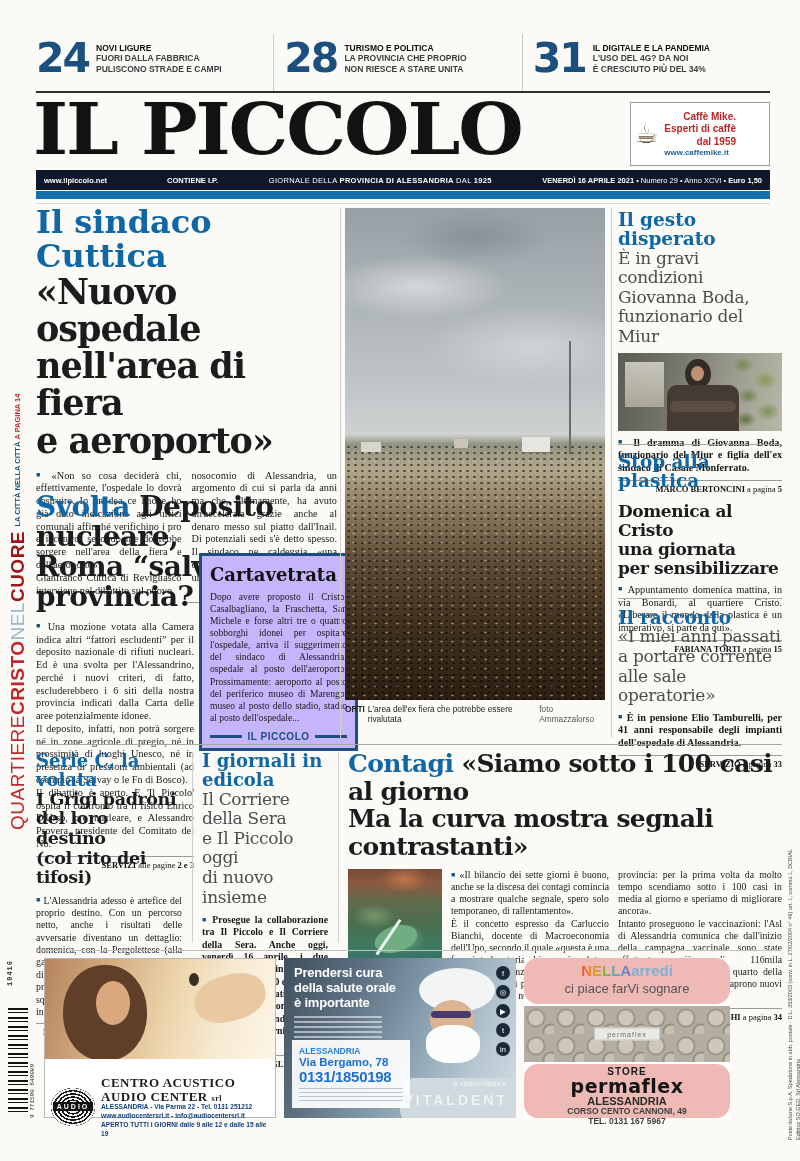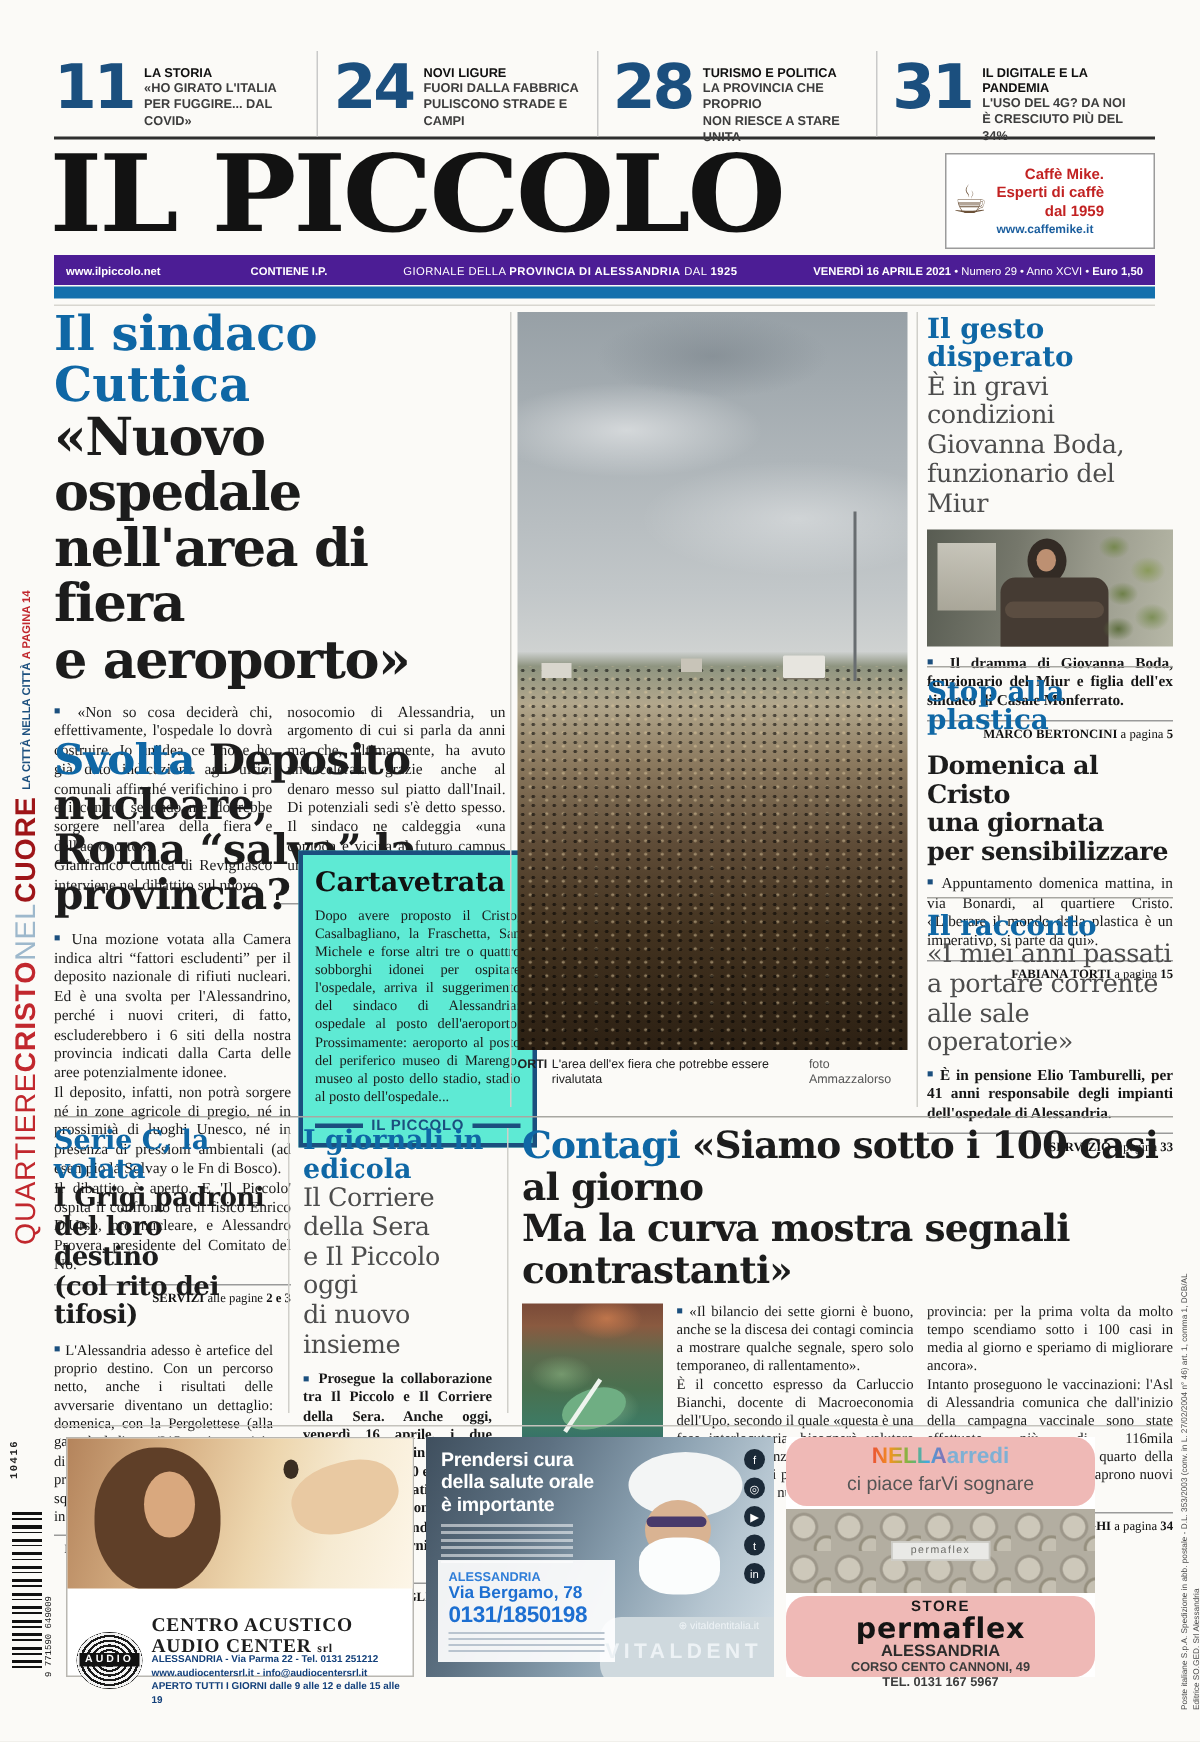--- a/index.html
+++ b/index.html
@@ -15,21 +15,21 @@
   .ts-sub{font-size:8.5px;color:#3d3d3d;line-height:1.3;font-weight:600;}
   
   .mast{position:absolute;left:33px;top:94px;font-family:"DejaVu Serif",serif;font-weight:900;
         font-size:71px;letter-spacing:-2px;color:#121212;line-height:1;transform:scaleX(1.06);transform-origin:left;}
   .caffe{position:absolute;left:630px;top:102px;width:140px;height:64px;border:1px solid #9b9b9b;background:#fff;
          display:flex;align-items:center;gap:6px;padding:2px 4px;box-sizing:border-box;}
   .caffe-icon{font-family:"DejaVu Sans",sans-serif;font-size:26px;color:#6b5138;line-height:1;}
   .caffe-l{font-size:10px;font-weight:bold;color:#c22222;line-height:1.25;text-align:right;}
   .caffe-url{font-size:8px;font-weight:bold;color:#1b5e9e;}
   
-  .infobar{position:absolute;left:36px;top:170px;width:734px;height:20px;background:#4c1d95;color:#fff;
+  .infobar{position:absolute;left:36px;top:170px;width:734px;height:20px;background:#0f172a;color:#fff;
            display:flex;align-items:center;font-size:7.5px;padding:0 8px;box-sizing:border-box;}
   .ib-site{font-weight:bold;}
   .ib-cont{font-weight:bold;margin-left:60px;}
   .ib-center{flex:1;text-align:center;letter-spacing:0.3px;}
   .ib-center b{font-weight:800;}
   .ib-right b{font-weight:800;}
   .bluebar{position:absolute;left:36px;top:191px;width:734px;height:8px;background:#1470ad;}
   .grayrule-top{position:absolute;left:36px;top:203px;width:734px;height:1px;background:#d8d6d0;}
   
   .rail{position:absolute;left:4px;top:210px;width:28px;height:620px;}
@@ -56,22 +56,22 @@
   .lead{position:absolute;left:36px;top:206px;width:301px;}
   .lead-kick{font-size:32px;line-height:1.05;}
   .lead-hl{font-size:35px;line-height:1.06;letter-spacing:-1px;}
   .lead-body{display:flex;gap:10px;margin-top:11px;}
   .lead-body .col{width:146px;}
   .lead-byline{width:150px;margin-left:auto;}
   
   .nuclear{position:absolute;left:36px;top:492px;width:301px;}
   .nuc-hl{font-size:28px;line-height:1.07;}
   .nuc-body{width:158px;margin-top:9px;}
-  .carta{position:absolute;left:163px;top:61px;width:159px;border:3.5px solid #1b4f7e;background:#5eead4;
-         padding:8px 8px 6px;box-sizing:border-box;margin-top:14px;}
+  .carta{position:absolute;left:163px;top:61px;width:159px;border:3.5px solid #1b4f7e;background:#c4b5fd;
+         padding:8px 8px 6px;box-sizing:border-box;}
   .carta-t{font-family:"DejaVu Serif",serif;font-weight:bold;font-size:18px;color:#111;margin-bottom:6px;}
   .carta-b{font-family:"Liberation Serif",serif;font-size:9.6px;line-height:1.26;text-align:justify;color:#1a1a1a;}
   .carta-f{margin-top:7px;display:flex;align-items:center;gap:5px;color:#1b4f7e;font-weight:800;font-size:10px;letter-spacing:0.5px;}
   .carta-f .cl{flex:1;height:3px;background:#1b4f7e;}
   
   .photo-main{position:absolute;left:345px;top:208px;width:260px;height:492px;overflow:hidden;
     background:
       radial-gradient(130px 45px at 28% 16%,rgba(255,255,255,0.5),transparent 70%),
       radial-gradient(150px 55px at 72% 28%,rgba(255,255,255,0.35),transparent 70%),
       radial-gradient(110px 40px at 50% 6%,rgba(110,120,128,0.45),transparent 70%),
@@ -188,28 +188,20 @@
   .edge{position:absolute;left:786px;top:795px;height:345px;writing-mode:vertical-rl;transform:rotate(180deg);
     font-size:5.5px;color:#4a4a4a;line-height:8px;overflow:hidden;}
 </style>
 </head>
 <body>
 
 <div id="page">
 
   <div class="topstrip">
     <div class="ts-item">
-      <div class="ts-num">11</div>
-      <div class="ts-txt">
-        <div class="ts-kick">LA STORIA</div>
-        <div class="ts-sub ml">«HO GIRATO L'ITALIA
-PER FUGGIRE... DAL COVID»</div>
-      </div>
-    </div>
-    <div class="ts-item">
       <div class="ts-num">24</div>
       <div class="ts-txt">
         <div class="ts-kick">NOVI LIGURE</div>
         <div class="ts-sub ml">FUORI DALLA FABBRICA
 PULISCONO STRADE E CAMPI</div>
       </div>
     </div>
     <div class="ts-item">
       <div class="ts-num">28</div>
       <div class="ts-txt">

